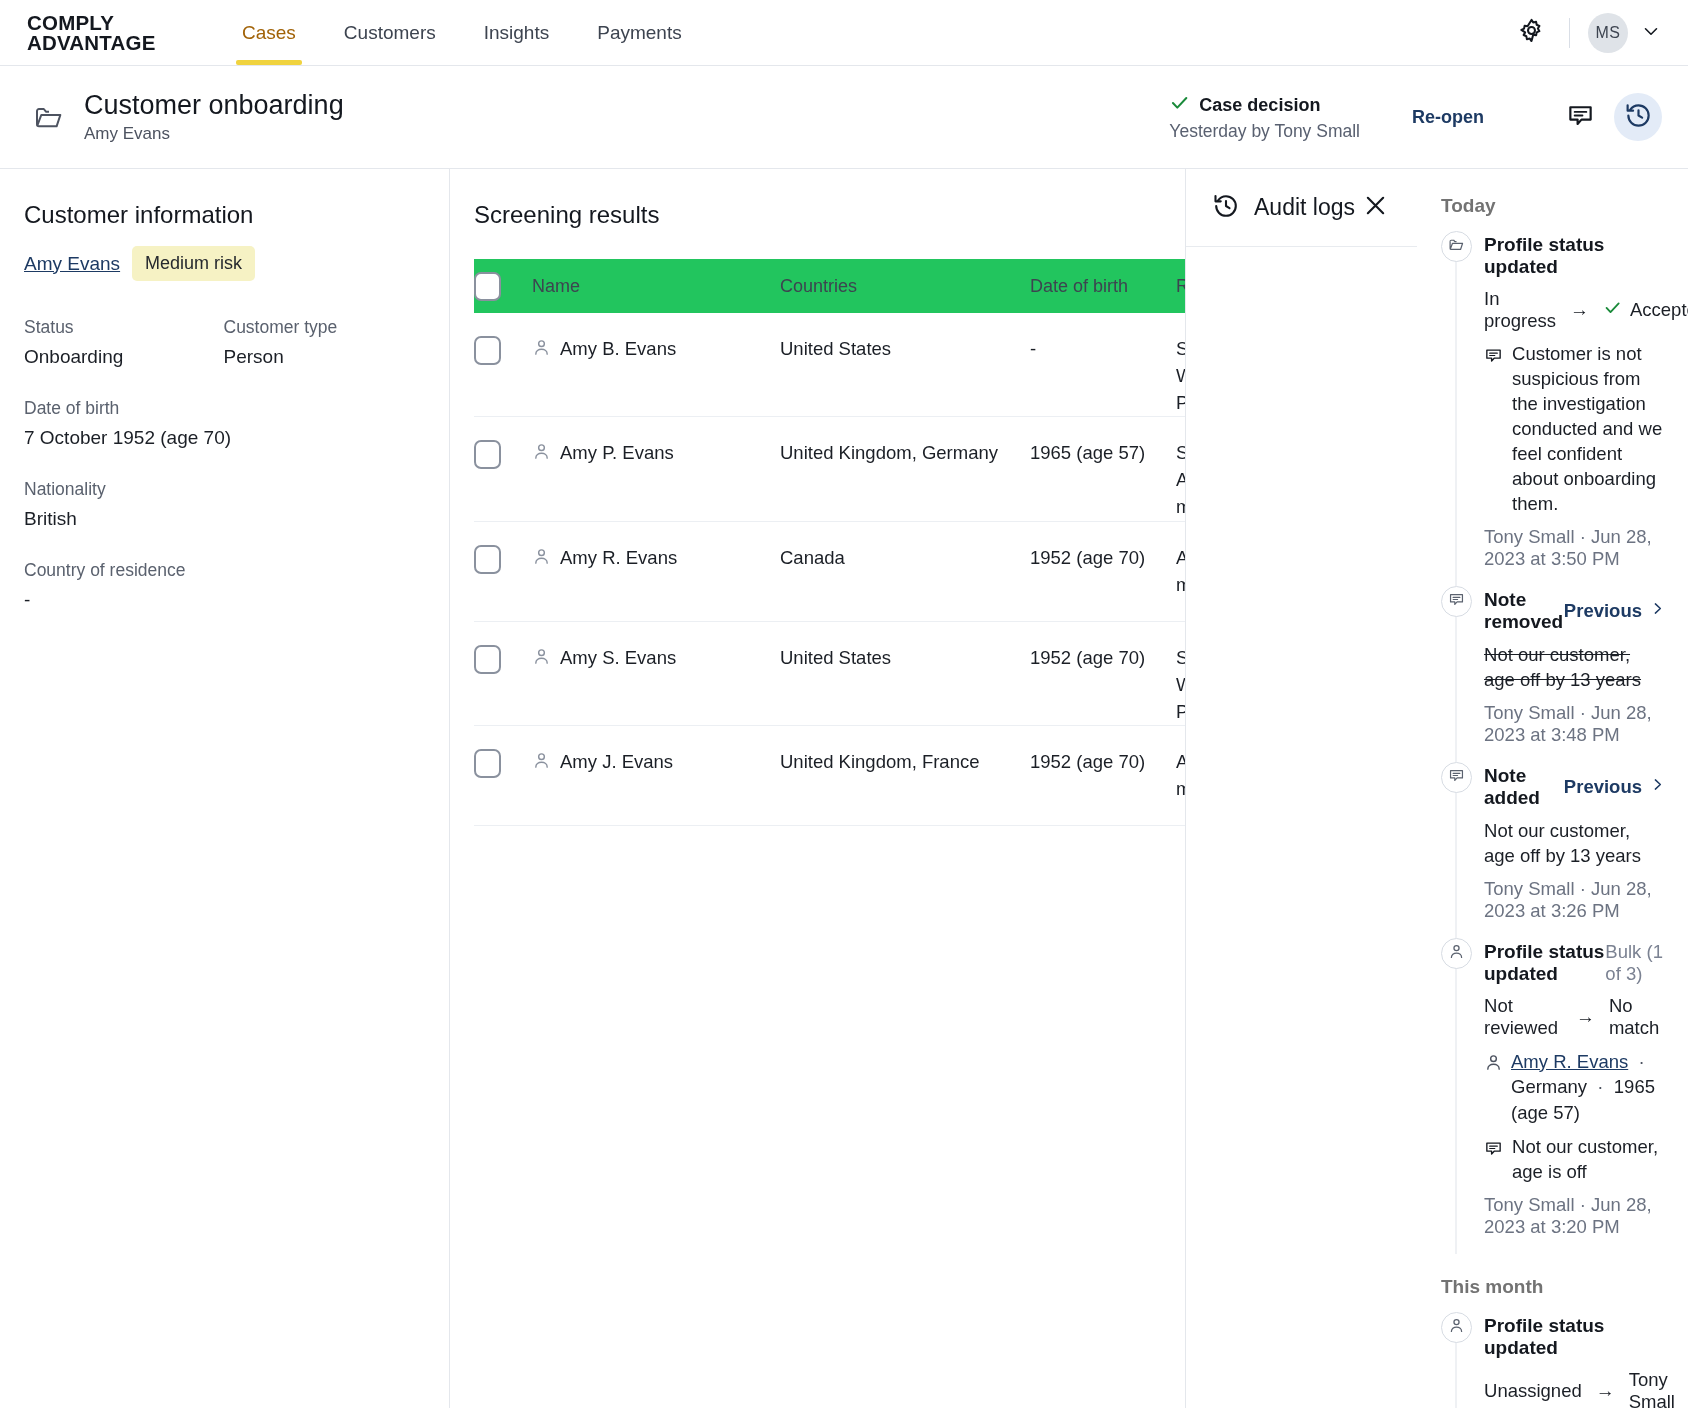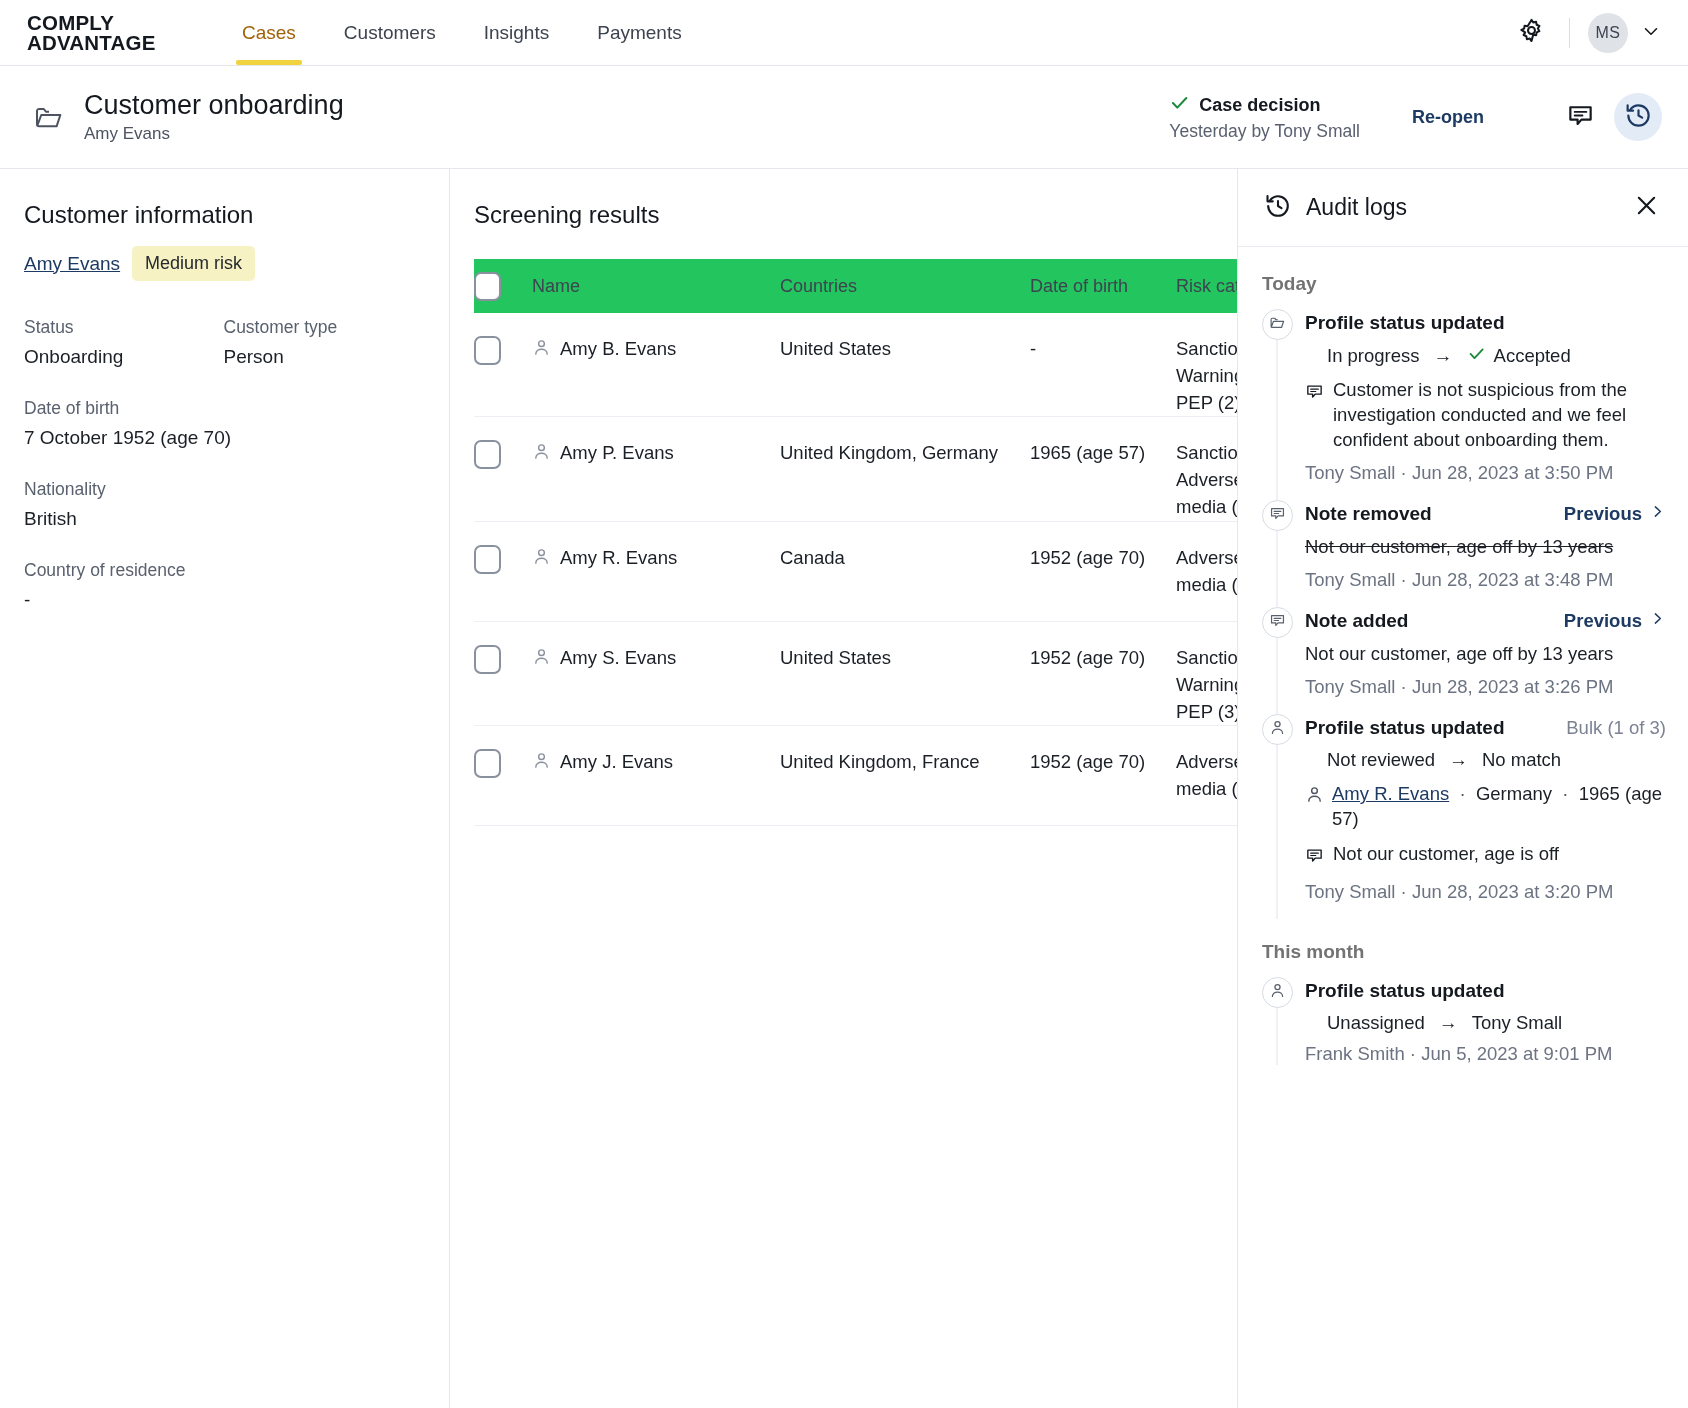--- a/index.html
+++ b/index.html
@@ -208,26 +208,25 @@
   .c-dob { width: 146px; flex: none; }
   .c-risk { flex: 1; min-width: 0; }
   .trow.header .cell { font-size: 18px; color: #3d4450; }
   .cell { font-size: 18.5px; color: #1b1f26; line-height: 1.45; }
   .databody .trow { min-height: 100px; padding: 23px 0 0 0; }
   .person-icon { margin-top: 2px; flex: none; }
   .risk-lines { white-space: nowrap; }
 
   
   .auditpanel {
-    width: 451px;
+    width: 503px;
     flex: none;
     border-left: 1px solid #e4e7ec;
     background: #fff;
     display: flex;
-    flex-direction: column;
     position: relative;
     z-index: 5;
   }
   .audit-head {
     height: 78px;
     display: flex; align-items: center;
     padding: 0 22px 0 26px;
     border-bottom: 1px solid #e8ebef;
     flex: none;
   }
@@ -275,34 +274,33 @@
     position: absolute;
     top: 14px; bottom: -16px;
     left: 50%;
     width: 1px;
     background: #dfe3e9;
     transform: translateX(-50%);
     z-index: 1;
   }
   .entry:last-child .rail-line { bottom: 0; }
   .entry-content { flex: 1; min-width: 0; padding-left: 11px; padding-top: 3px; }
-  .entry-titlerow { display: flex; align-items: flex-end; }
+  .entry-titlerow { display: flex; align-items: center; }
   .entry-title { font-size: 19px; font-weight: 700; color: #14181f; }
   .entry-prev {
     margin-left: auto;
     font-size: 18.5px; font-weight: 700; color: #1d3a63;
     display: flex; align-items: center; gap: 7px;
     cursor: pointer;
   }
   .entry-bulk { margin-left: auto; font-size: 18.5px; color: #7b8292; }
   .transition {
     display: flex; align-items: center; gap: 14px;
     font-size: 18.5px; color: #1b1f26;
     margin-top: 10px;
-    margin-left: 22px;
   }
   .transition .arrow { color: #14181f; font-size: 19px; }
   .state-ok { display: flex; align-items: center; gap: 8px; }
   .note-line {
     display: flex; gap: 9px; margin-top: 10px;
     font-size: 18.5px; color: #1b1f26; line-height: 1.35;
   }
   .note-line .ico { flex: none; margin-top: 4px; }
   .note-strike { text-decoration: line-through; }
   .meta-line { font-size: 18.5px; color: #6c7382; margin-top: 9px; }

